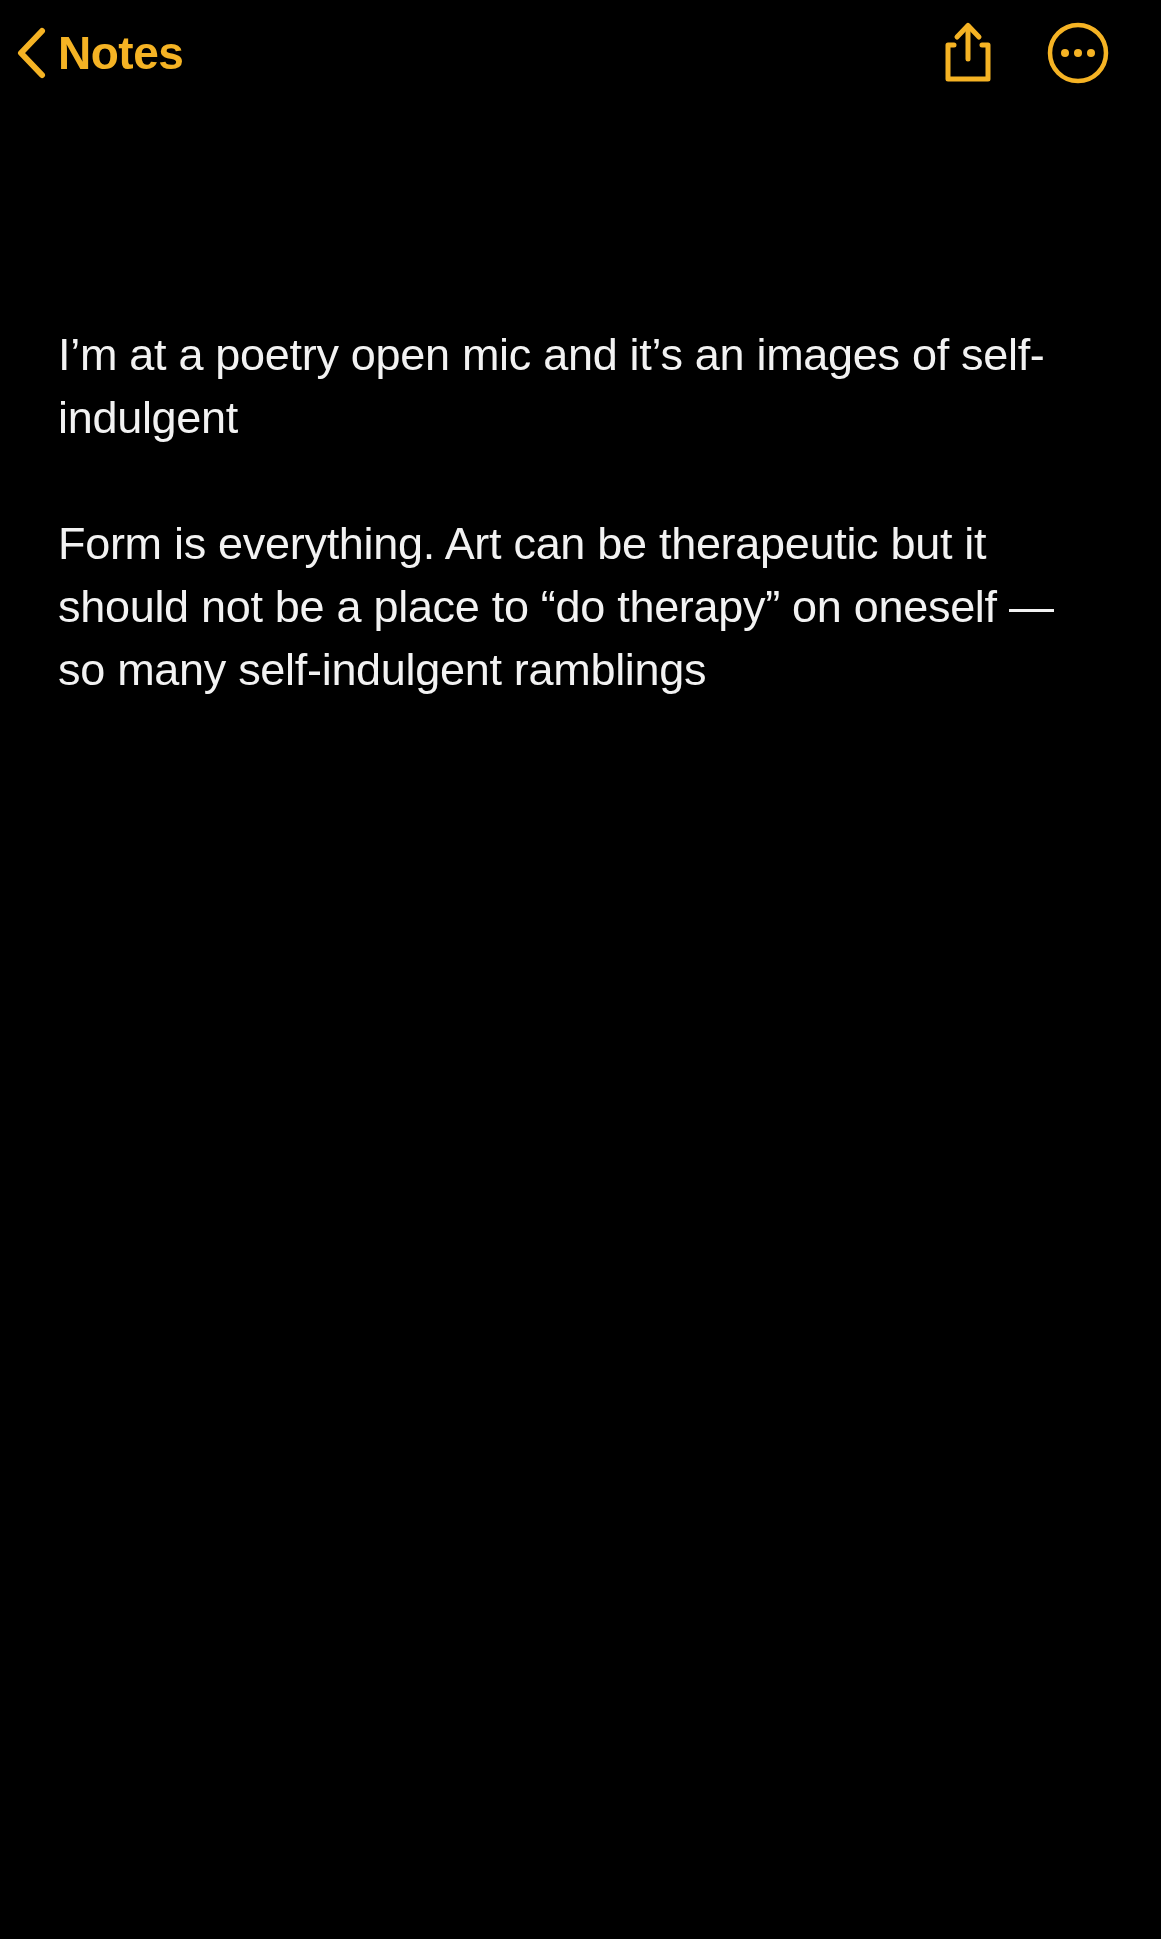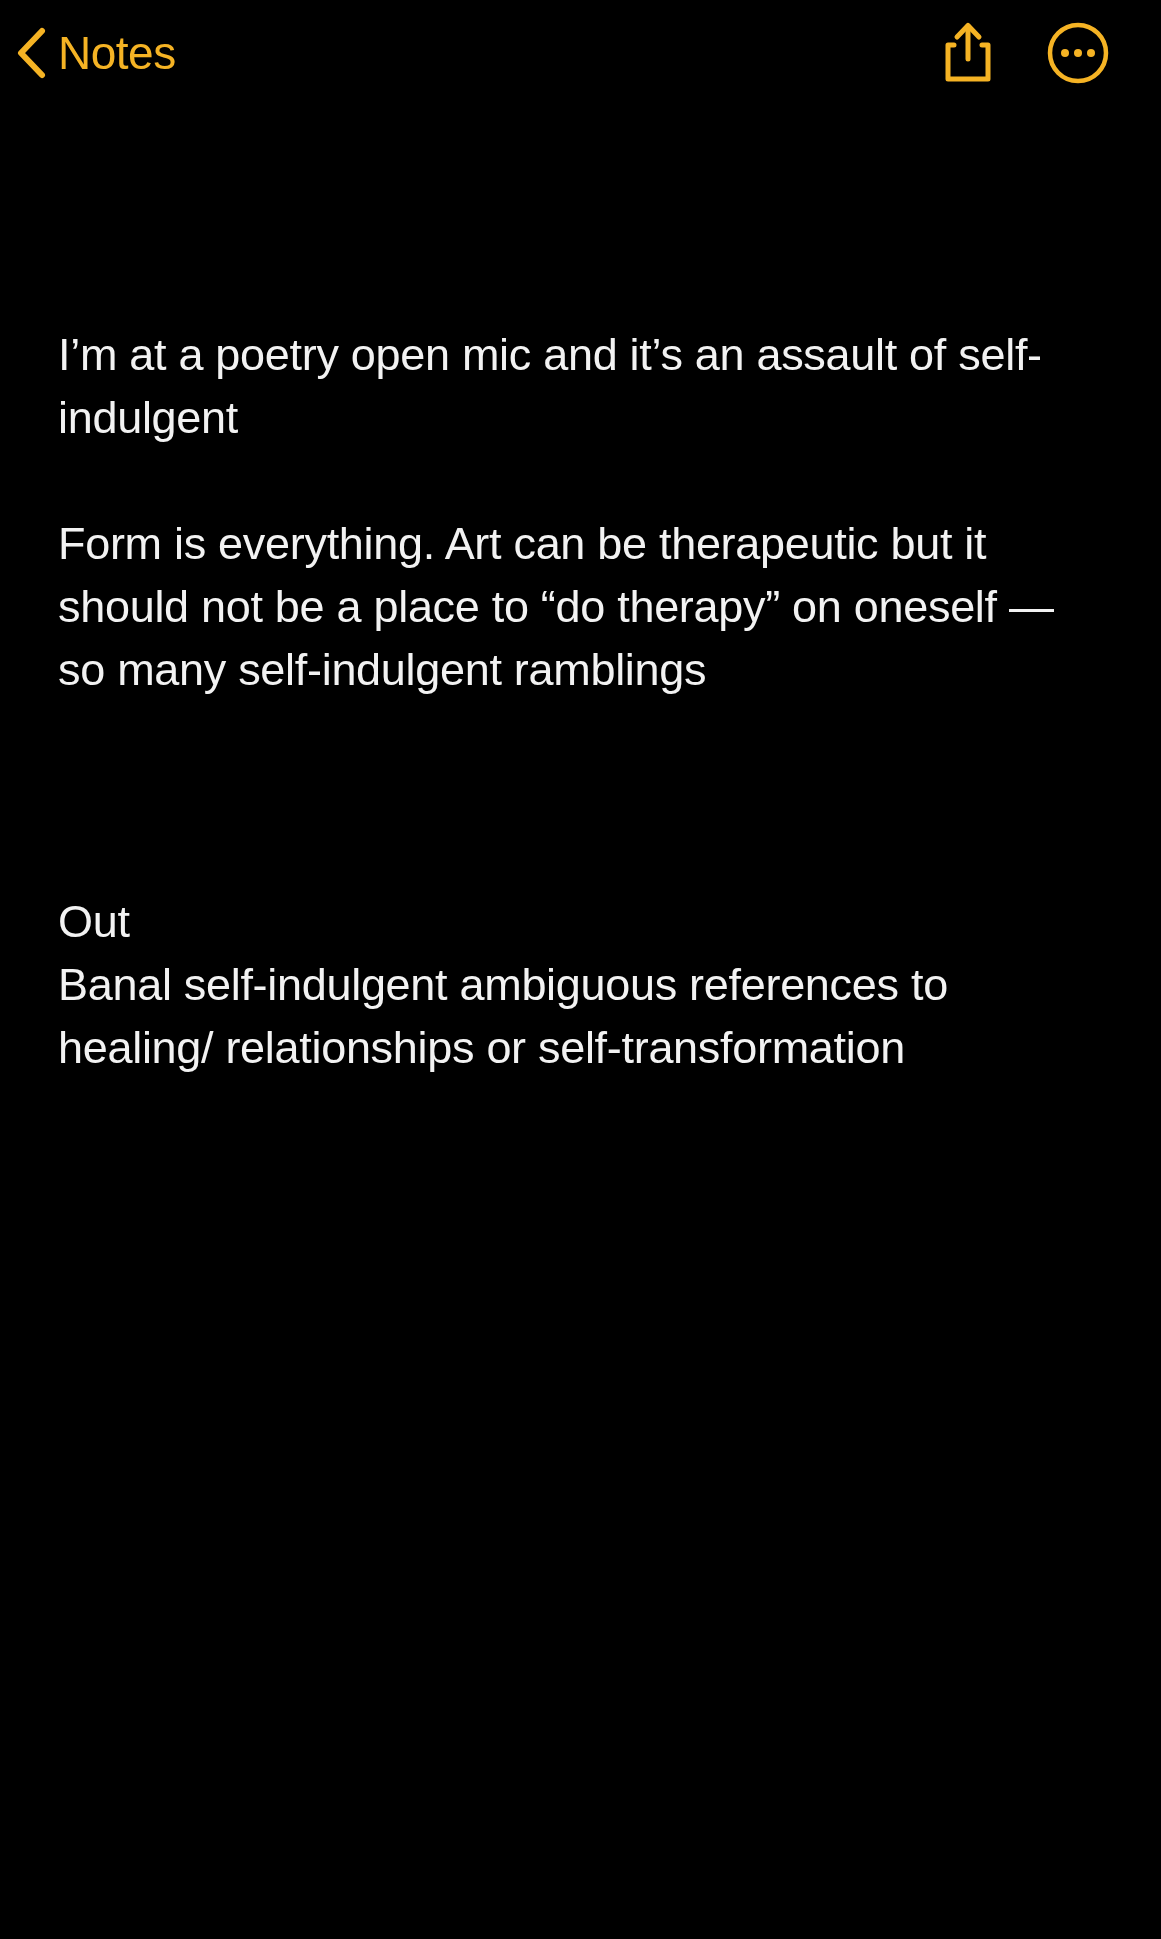--- a/index.html
+++ b/index.html
@@ -38,21 +38,21 @@
     height: 56px;
     display: block;
     flex: 0 0 auto;
   }
 
   .back-label {
     font-size: 46px;
     color: #F5B324;
     letter-spacing: -0.5px;
     line-height: 1;
-    font-weight: 400;
+    font-weight: 700;
   }
 
   .nav-right {
     display: flex;
     align-items: center;
     gap: 52px;
     padding-right: 22px;
   }
 
   .share-icon,
@@ -105,27 +105,25 @@
       <circle cx="18" cy="31" r="4" fill="#F5B324"></circle>
       <circle cx="31" cy="31" r="4" fill="#F5B324"></circle>
       <circle cx="44" cy="31" r="4" fill="#F5B324"></circle>
     </svg>
 
   </div>
 </div>
 
 <div class="note-body">
 
-  <div class="para">I’m at a poetry open mic and it’s an assault of self-indulgent</div>
+  <div class="para">I’m at a poetry open mic and it’s an images of self-indulgent</div>
 
   <div class="gap-sm"></div>
 
   <div class="para">Form is everything. Art can be therapeutic but it should not be a place to “do therapy” on oneself — so many self-indulgent ramblings</div>
 
   <div class="gap-lg"></div>
 
-  <div class="para">Out
-Banal self-indulgent ambiguous references to healing/ relationships or self-transformation</div>
 
   <div class="gap-md"></div>
 
 
 </div>
 
 </body></html>

